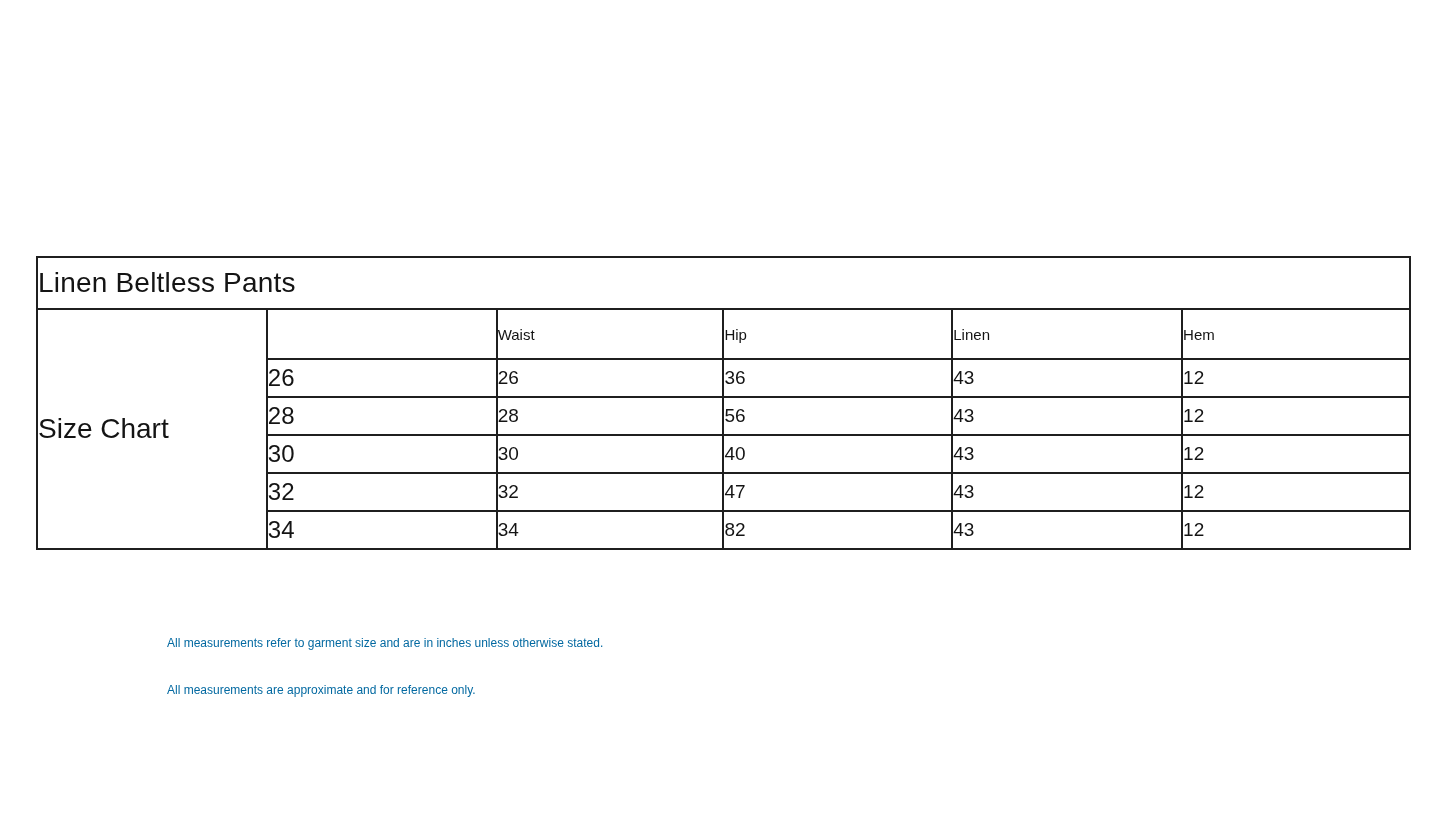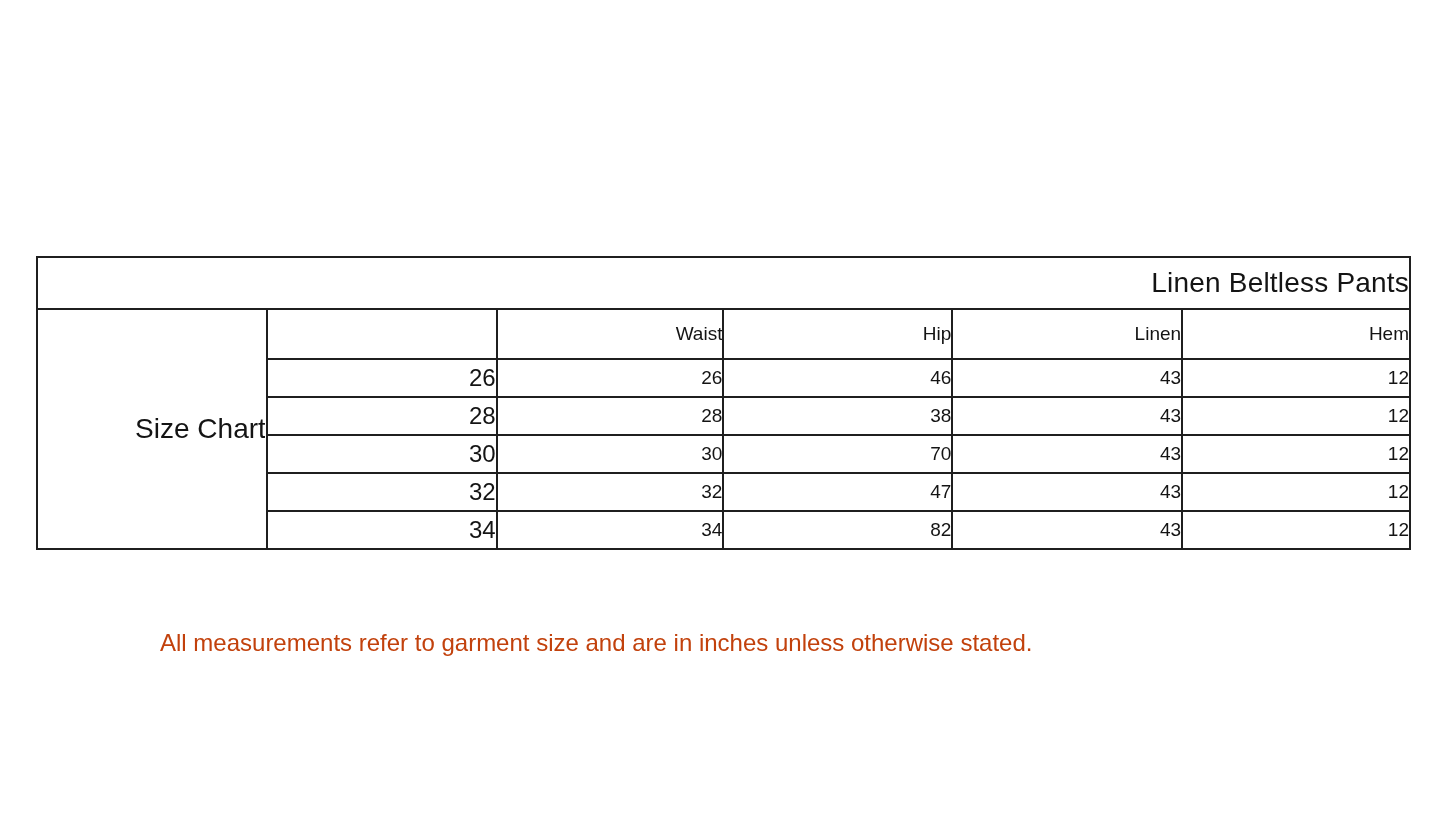--- a/index.html
+++ b/index.html
@@ -19,57 +19,57 @@
     position: absolute;
     left: 36px;
     top: 256px;
     width: 1375px;
     border-collapse: collapse;
     table-layout: fixed;
     background: #ffffff;
   }
   .size-table td {
     border: 2px solid #1f1f1f;
-    text-align: right;
+    text-align: left;
     vertical-align: middle;
     padding: 0;
     font-weight: 400;
     white-space: nowrap;
     overflow: hidden;
   }
   .title-row td {
     height: 50px;
     font-size: 28px;
     letter-spacing: 0.2px;
   }
   .header-row td {
     height: 48px;
-    font-size: 19px;
+    font-size: 15px;
   }
   .data-row td {
     height: 36px;
     font-size: 19px;
   }
   td.side-cell {
     font-size: 28px;
     border-radius: 31px;
   }
   td.size-cell {
     font-size: 24px;
   }
   .notes {
     position: absolute;
     left: 152px;
     top: 634px;
   }
   .notes p {
-    margin: 0 0 29px 8px;
-    font-size: 24px;
+    margin: 0 0 29px 15px;
+    font-size: 12px;
     line-height: 18px;
-    color: #c2410c;
+    color: #0369a1;
   }
 </style>
 </head>
 <body>
 
 <table class="size-table">
   <colgroup>
     <col style="width:16.73%">
       <col style="width:16.73%">
       <col style="width:16.51%">
@@ -85,35 +85,35 @@
       <td rowspan="6" class="side-cell">Size Chart</td>
       <td></td>
       <td>Waist</td>
       <td>Hip</td>
       <td>Linen</td>
       <td>Hem</td>
     </tr>
     <tr class="data-row">
       <td class="size-cell">26</td>
       <td>26</td>
-      <td>46</td>
+      <td>36</td>
       <td>43</td>
       <td>12</td>
     </tr>
     <tr class="data-row">
       <td class="size-cell">28</td>
       <td>28</td>
-      <td>38</td>
+      <td>56</td>
       <td>43</td>
       <td>12</td>
     </tr>
     <tr class="data-row">
       <td class="size-cell">30</td>
       <td>30</td>
-      <td>70</td>
+      <td>40</td>
       <td>43</td>
       <td>12</td>
     </tr>
     <tr class="data-row">
       <td class="size-cell">32</td>
       <td>32</td>
       <td>47</td>
       <td>43</td>
       <td>12</td>
     </tr>
@@ -122,13 +122,14 @@
       <td>34</td>
       <td>82</td>
       <td>43</td>
       <td>12</td>
     </tr>
   </tbody>
 </table>
 
 <div class="notes">
   <p>All measurements refer to garment size and are in inches unless otherwise stated.</p>
+  <p>All measurements are approximate and for reference only.</p>
 </div>
 
 </body></html>

